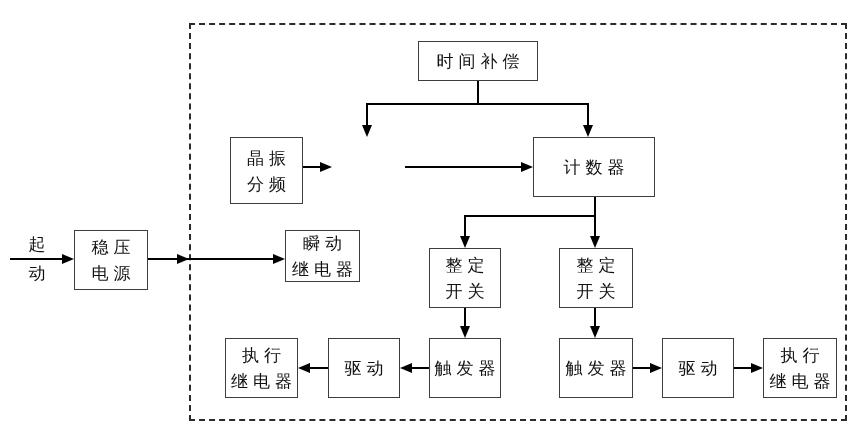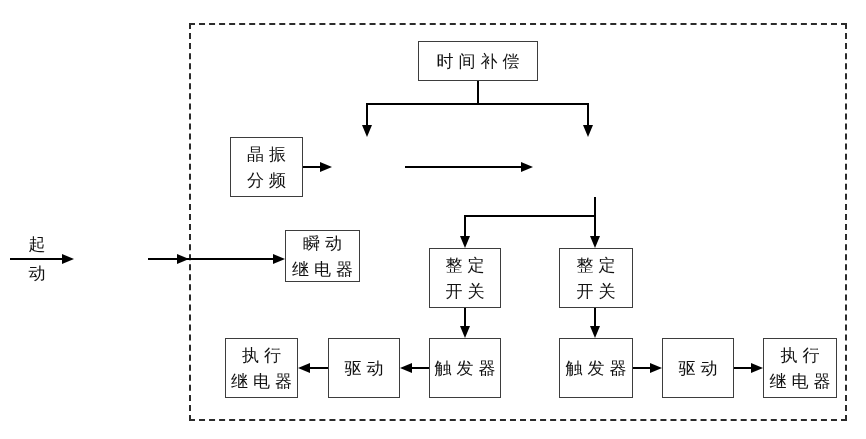--- a/index.html
+++ b/index.html
@@ -60,27 +60,34 @@
 <body>
 
 <div class="stage">
 
   <div class="dashed-frame"></div>
 
   <div class="box" style="left:418px;top:41px;width:120px;height:40px">
     <span class="bline">时间补偿</span>
   </div>
 
-  <div class="box" style="left:230px;top:137px;width:73px;height:60px">
+  <div class="box" style="left:230px;top:137px;width:73px;height:67px">
     <span class="bline">晶振</span>
     <span class="bline">分频</span>
   </div>
 
 
+  <div class="box" style="left:533px;top:137px;width:122px;height:60px">
+    <span class="bline">计数器</span>
+  </div>
 
+  <div class="box" style="left:74px;top:230px;width:74px;height:60px">
+    <span class="bline">稳压</span>
+    <span class="bline">电源</span>
+  </div>
 
   <div class="box" style="left:285px;top:230px;width:75px;height:52px">
     <span class="bline">瞬动</span>
     <span class="bline">继电器</span>
   </div>
 
   <div class="box" style="left:429px;top:248px;width:72px;height:60px">
     <span class="bline">整定</span>
     <span class="bline">开关</span>
   </div>

